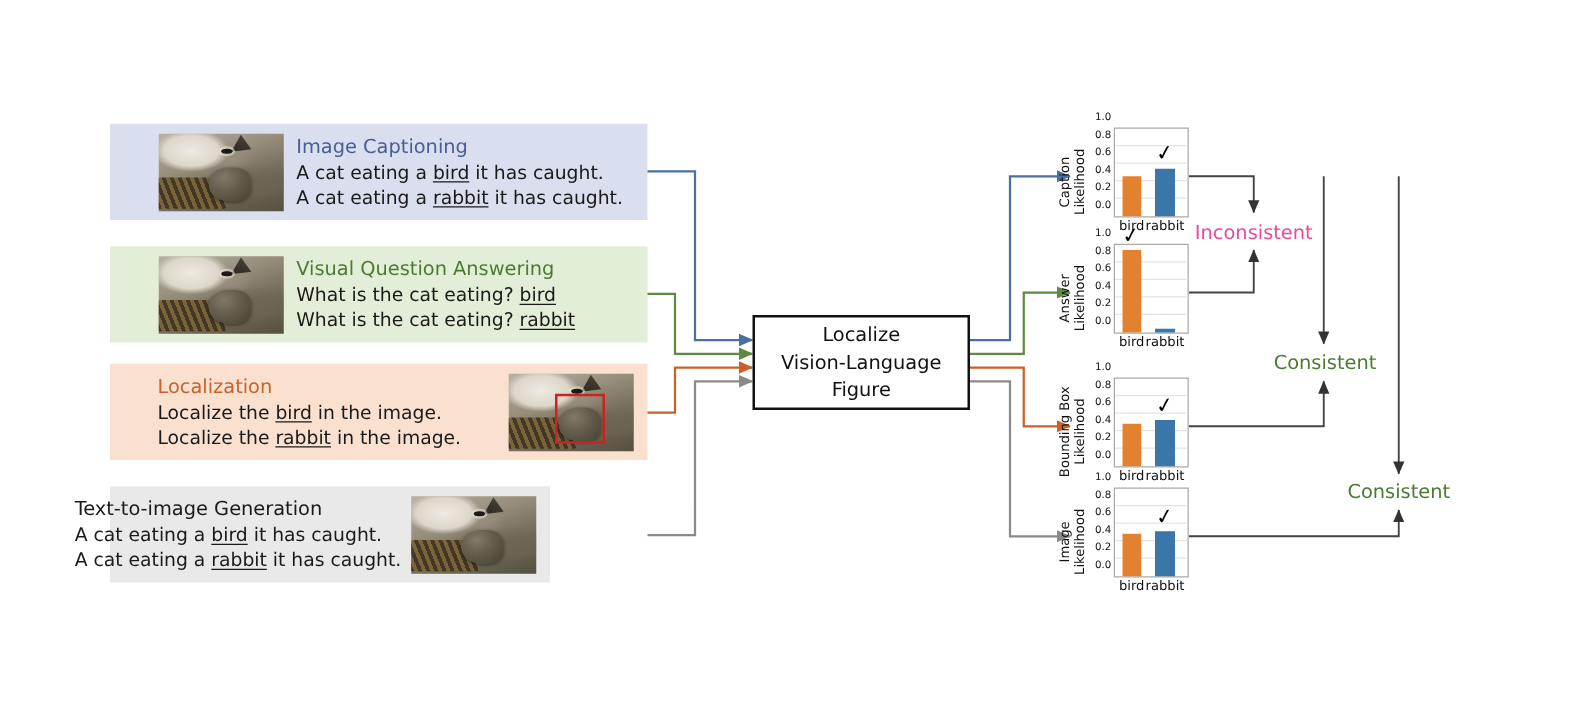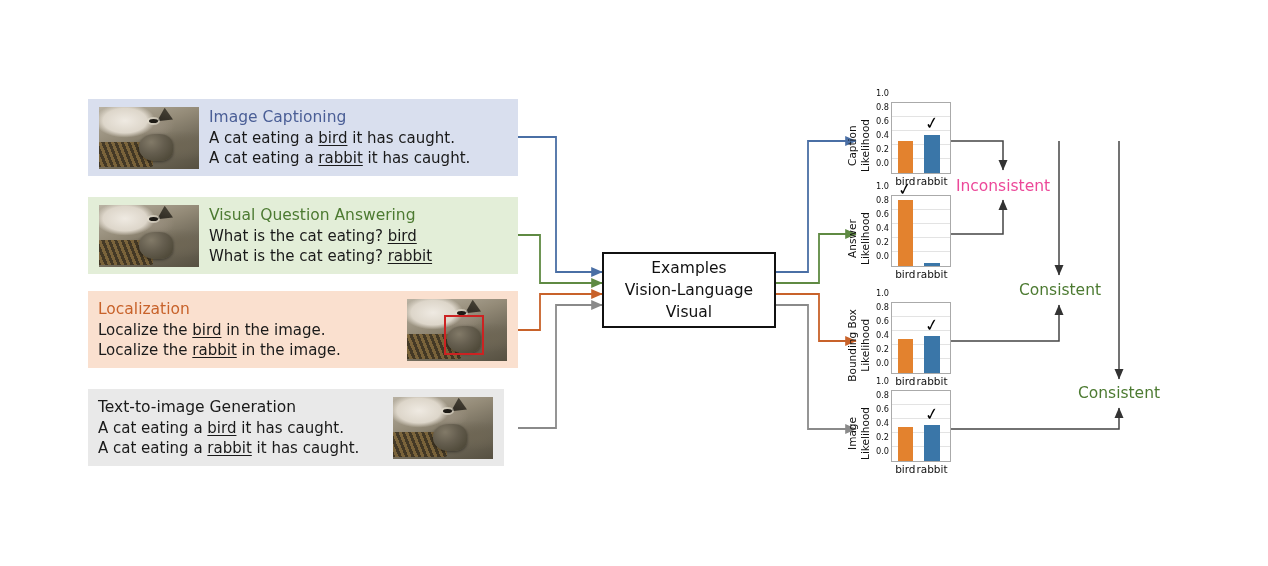--- a/index.html
+++ b/index.html
@@ -3,21 +3,21 @@
 <meta charset="utf-8">
 <style>
   html,body{margin:0;padding:0;background:#ffffff;}
   body{width:1268px;height:566px;position:relative;
        font-family:"DejaVu Sans","Liberation Sans",sans-serif;
        -webkit-font-smoothing:antialiased;}
 
   .fig{position:absolute;left:0;top:0;width:1268px;height:566px;}
 
   
-  .card{position:absolute;box-sizing:border-box;display:flex;align-items:center;}
+  .card{position:absolute;box-sizing:border-box;display:flex;align-items:center;padding-left:28px;}
   .card.rev{flex-direction:row-reverse;}
   .card-text{flex:1;padding:0 8px 0 10px;}
   .card-title{font-size:15.5px;line-height:20px;margin-bottom:1px;}
   .card-line{font-size:15px;line-height:20.5px;color:#1a1a1a;white-space:nowrap;}
   .u{text-decoration:underline;text-underline-offset:1.5px;}
 
   
   .thumb{position:relative;overflow:hidden;flex:0 0 auto;
          background:
            radial-gradient(ellipse 42% 38% at 26% 22%, #efeae2 0%, #ddd6ca 52%, rgba(200,192,178,0) 72%),
@@ -114,21 +114,21 @@
       <div class="mat"></div>
       <div class="prey"></div>
     </div>
     <div class="card-text">
       <div class="card-title" style="color:#4c7a31;">Visual Question Answering</div>
       <div class="card-line"><span>What is the cat eating? </span><span class="u">bird</span><span></span></div>
       <div class="card-line"><span>What is the cat eating? </span><span class="u">rabbit</span><span></span></div>
     </div>
   </div>
 
-  <div class="card rev" style="left:88px;top:389px;width:416px;height:77px;background:#e9e9e9;">
+  <div class="card rev" style="left:88px;top:389px;width:352px;height:77px;background:#e9e9e9;">
     <div class="thumb" style="width:100px;height:62px;margin-right:11px;">
       <div class="ear"></div>
       <div class="eye"></div>
       <div class="mat"></div>
       <div class="prey"></div>
     </div>
     <div class="card-text">
       <div class="card-title" style="color:#1a1a1a;">Text-to-image Generation</div>
       <div class="card-line"><span>A cat eating a </span><span class="u">bird</span><span> it has caught.</span></div>
       <div class="card-line"><span>A cat eating a </span><span class="u">rabbit</span><span> it has caught.</span></div>
@@ -167,23 +167,23 @@
     <path d="M951,141 L1003,141 L1003,170" fill="none" stroke="#444" stroke-width="1.5" marker-end="url(#ah-dark)"></path>
     <path d="M951,234 L1003,234 L1003,200" fill="none" stroke="#444" stroke-width="1.5" marker-end="url(#ah-dark)"></path>
     <path d="M1059,141 L1059,275" fill="none" stroke="#444" stroke-width="1.5" marker-end="url(#ah-dark)"></path>
     <path d="M951,341 L1059,341 L1059,305" fill="none" stroke="#444" stroke-width="1.5" marker-end="url(#ah-dark)"></path>
     <path d="M1119,141 L1119,379" fill="none" stroke="#444" stroke-width="1.5" marker-end="url(#ah-dark)"></path>
     <path d="M951,429 L1119,429 L1119,408" fill="none" stroke="#444" stroke-width="1.5" marker-end="url(#ah-dark)"></path>
   </svg>
 
   <div class="model" style="left:602px;top:252px;width:170px;height:72px;">
     <div class="model-t">
-      <div>Examples</div>
+      <div>Localize</div>
       <div>Vision-Language</div>
-      <div>Visual</div>
+      <div>Figure</div>
     </div>
   </div>
 
   <div class="chart" style="left:845px;top:100px;width:110px;height:90px;">
     <div class="ylab">
       <span>Caption
 Likelihood</span>
       </div>
     <div class="plot" style="left:46px;top:2px;width:60px;height:72px;">
       <div class="grid" style="bottom:20%;"></div>

